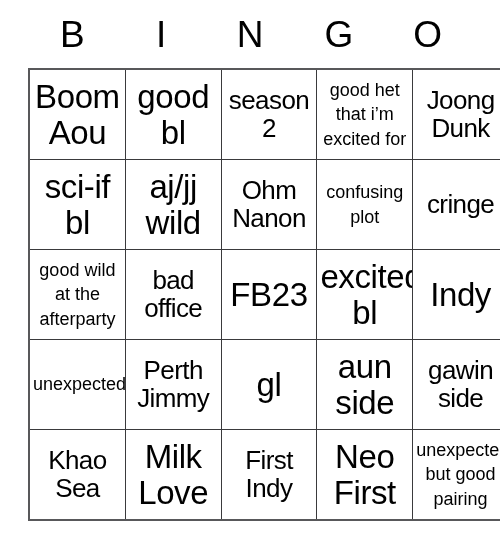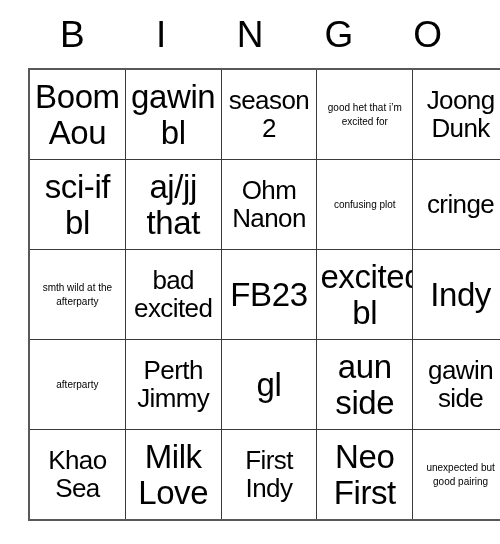--- a/index.html
+++ b/index.html
@@ -73,21 +73,21 @@
     letter-spacing: -0.4px;
   }
   
   .size-md .cell-text {
     font-size: 26px;
     line-height: 1.07;
     letter-spacing: -0.6px;
   }
   
   .size-sm .cell-text {
-    font-size: 10px;
+    font-size: 18px;
     line-height: 1.35;
     letter-spacing: 0;
   }
 </style>
 </head>
 <body>
 
 <div id="card">
 
   <div id="header">
@@ -98,69 +98,69 @@
     <div class="header-letter">O</div>
   </div>
 
   <table id="grid">
     <tbody>
       <tr>
         <td class="size-lg">
             <span class="cell-text">Boom Aou</span>
           </td>
         <td class="size-lg">
-            <span class="cell-text">gawin bl</span>
+            <span class="cell-text">good bl</span>
           </td>
         <td class="size-md">
             <span class="cell-text">season 2</span>
           </td>
         <td class="size-sm">
             <span class="cell-text">good het that i’m excited for</span>
           </td>
         <td class="size-md">
             <span class="cell-text">Joong Dunk</span>
           </td>
       </tr>
       <tr>
         <td class="size-lg">
             <span class="cell-text">sci-if bl</span>
           </td>
         <td class="size-lg">
-            <span class="cell-text">aj/jj that</span>
+            <span class="cell-text">aj/jj wild</span>
           </td>
         <td class="size-md">
             <span class="cell-text">Ohm Nanon</span>
           </td>
         <td class="size-sm">
             <span class="cell-text">confusing plot</span>
           </td>
         <td class="size-md">
             <span class="cell-text">cringe</span>
           </td>
       </tr>
       <tr>
         <td class="size-sm">
-            <span class="cell-text">smth wild at the afterparty</span>
+            <span class="cell-text">good wild at the afterparty</span>
           </td>
         <td class="size-md">
-            <span class="cell-text">bad excited</span>
+            <span class="cell-text">bad office</span>
           </td>
         <td class="size-lg">
             <span class="cell-text">FB23</span>
           </td>
         <td class="size-lg">
             <span class="cell-text">excited bl</span>
           </td>
         <td class="size-lg">
             <span class="cell-text">Indy</span>
           </td>
       </tr>
       <tr>
         <td class="size-sm">
-            <span class="cell-text">afterparty</span>
+            <span class="cell-text">unexpected</span>
           </td>
         <td class="size-md">
             <span class="cell-text">Perth Jimmy</span>
           </td>
         <td class="size-lg">
             <span class="cell-text">gl</span>
           </td>
         <td class="size-lg">
             <span class="cell-text">aun side</span>
           </td>

